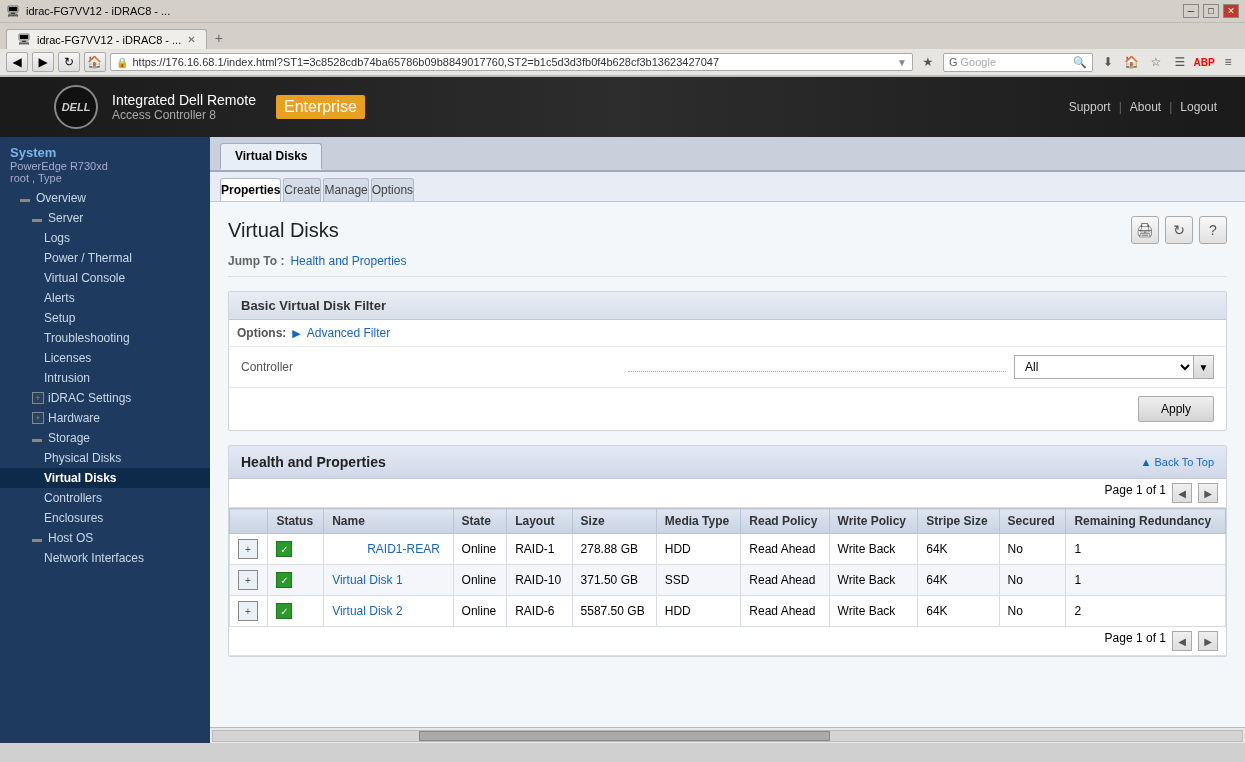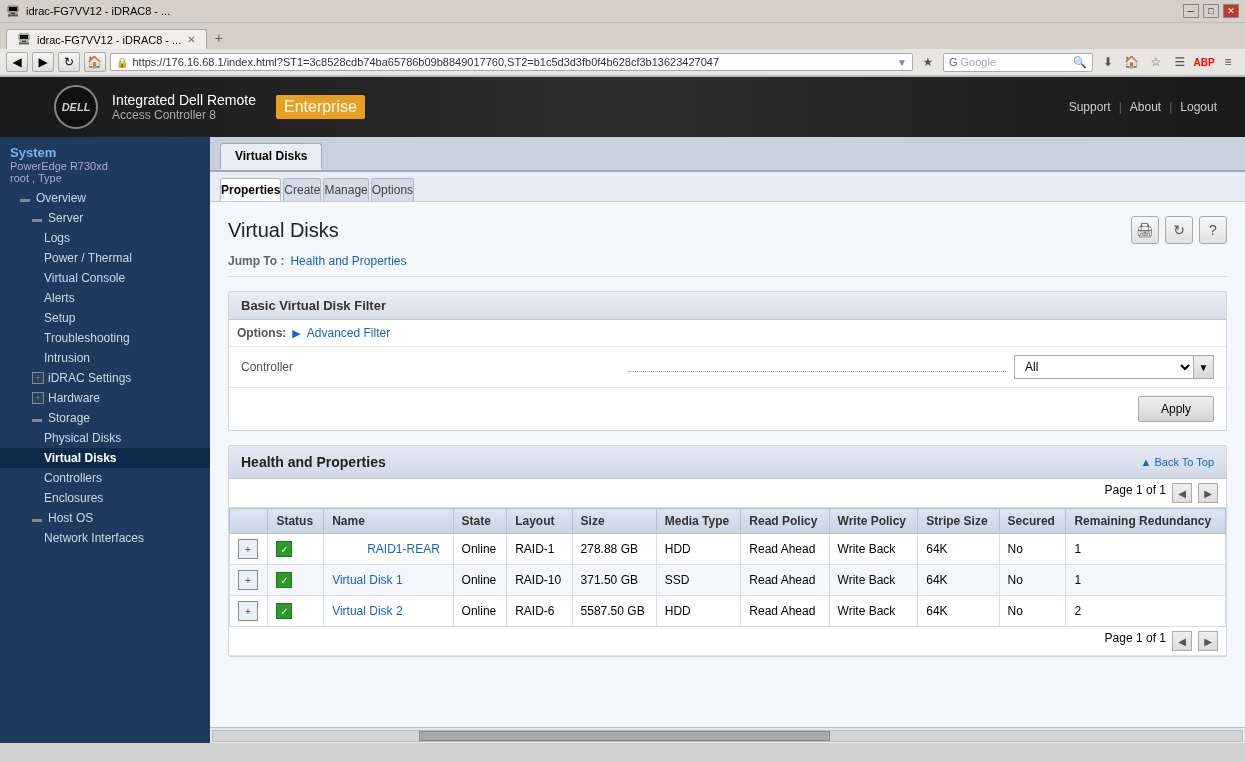--- a/index.html
+++ b/index.html
@@ -211,20 +211,23 @@
         <span>Virtual Console</span>
       </div>
       <div class="sidebar-item indent3">
         <span>Alerts</span>
       </div>
       <div class="sidebar-item indent3">
         <span>Setup</span>
       </div>
       <div class="sidebar-item indent3">
         <span>Troubleshooting</span>
+      </div>
+      <div class="sidebar-item indent3">
+        <span>Licenses</span>
       </div>
       <div class="sidebar-item indent3">
         <span>Intrusion</span>
       </div>
       <div class="sidebar-item indent2">
         <span class="plus-icon">+</span>
         <span>iDRAC Settings</span>
       </div>
       <div class="sidebar-item indent2">
         <span class="plus-icon">+</span>

